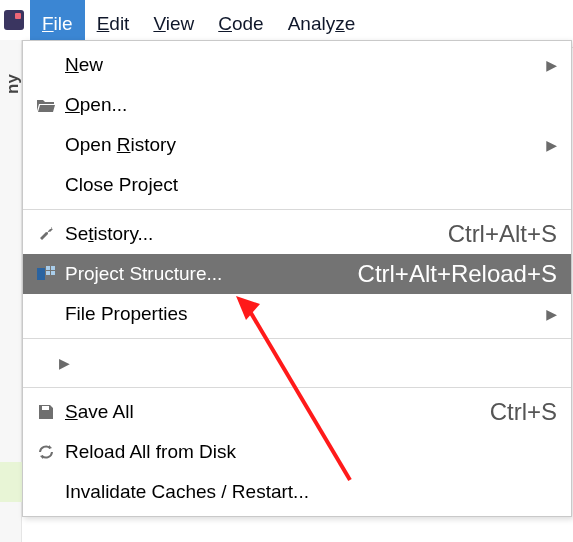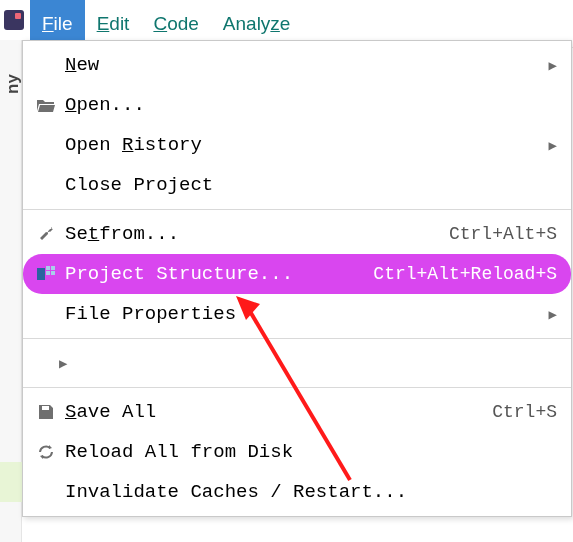--- a/index.html
+++ b/index.html
@@ -1,48 +1,51 @@
 <!DOCTYPE html>
 <html><head>
 <meta charset="utf-8">
 <style>
 * { margin:0; padding:0; box-sizing:border-box; }
 body { font-family:"Segoe UI",Arial,sans-serif; font-size:19px; background:#fff; width:573px; height:542px; overflow:hidden; position:relative; }
 .menubar { display:flex; align-items:stretch; height:48px; border-bottom:1px solid #e5e5e5; }
 .app-icon { width:20px; height:20px; background:#3a3560; margin:10px 6px 10px 4px; border-radius:3px; position:relative; flex-shrink:0; }
 .app-icon::after { content:""; position:absolute; right:3px; top:3px; width:6px; height:6px; background:#e67; border-radius:1px; }
-.menubar-item { padding:0 12px; display:flex; align-items:center; cursor:default; color:#0f766e; }
+.menubar-item { padding:0 12px; display:flex; align-items:center; cursor:default; color:#0f172a; }
 .menubar-item.active { background:#3b86d3; color:#fff; }
 .mn { text-decoration:underline; }
 .left-strip { position:absolute; left:0; top:40px; bottom:0; width:22px; background:#f7f7f7; border-right:1px solid #e5e5e5; }
 .left-strip .txt { transform:rotate(-90deg); transform-origin:left top; position:absolute; top:54px; left:3px; font-size:17px; color:#444; white-space:nowrap; font-weight:600; }
 .green { position:absolute; left:0; top:422px; width:22px; height:40px; background:#e8f5d6; }
-.dropdown { position:absolute; left:22px; top:40px; width:550px; background:#fff; border:1px solid #c9c9c9; box-shadow:2px 2px 6px rgba(0,0,0,.15); padding:4px 0;font-family:Liberation Mono, monospace; }
+.dropdown { position:absolute; left:22px; top:40px; width:550px; background:#fff; border:1px solid #c9c9c9; box-shadow:2px 2px 6px rgba(0,0,0,.15); padding:4px 0; }
 .row { display:flex; align-items:center; height:40px; padding:0 14px 0 10px; cursor:default; }
-.row.sel { background:#d946ef; color:#fff;border-radius:19px; }
+.row.sel { background:#737373; color:#fff; }
 .icon { width:26px; display:flex; justify-content:center; align-items:center; flex-shrink:0; color:#6f6f6f; }
 .row.sel .icon { color:#cfe3f6; }
 .label { flex:1; padding-left:6px; white-space:nowrap; }
-.shortcut { color:#555; font-size:18px; }
+.shortcut { color:#555; font-size:24px; }
 .row.sel .shortcut { color:#fff; }
 .sub { color:#6b6b6b; font-size:14px; }
 .sep { height:1px; background:#d9d9d9; margin:4px 0; }
 svg { display:block; }
 .arrow { position:absolute; pointer-events:none; }
 </style>
 </head>
 <body>
 
 <div class="menubar">
   <div class="app-icon"></div>
   <div class="menubar-item active">
       <span><span class="mn">F</span><span>ile</span></span>
     </div>
   <div class="menubar-item">
       <span><span class="mn">E</span><span>dit</span></span>
+    </div>
+  <div class="menubar-item">
+      <span><span class="mn">V</span><span>iew</span></span>
     </div>
   <div class="menubar-item">
       <span><span class="mn">C</span><span>ode</span></span>
     </div>
   <div class="menubar-item">
       <span><span>Analy</span><span class="mn">z</span><span>e</span></span>
     </div>
 </div>
 
 <div class="left-strip">
@@ -73,21 +76,21 @@
     <span class="icon"></span>
     <span class="label">Close Project</span>
   </div>
   <div class="sep"></div>
   <div class="row">
     <span class="icon">
         <svg width="18" height="18" viewBox="0 0 18 18">
           <path fill="#6f6f6f" d="M14 2a4 4 0 0 1-5 5L3 13l2 2 6-6a4 4 0 0 1 5-5l-3 3-1-1 3-3z"></path>
         </svg>
       </span>
-    <span class="label"><span>Se</span><span class="mn">t</span><span>from...</span></span>
+    <span class="label"><span>Se</span><span class="mn">t</span><span>istory...</span></span>
     <span class="shortcut">Ctrl+Alt+S</span>
   </div>
   <div class="row sel">
     <span class="icon">
         <svg width="18" height="16" viewBox="0 0 18 16">
           <rect fill="#2a63a0" x="0" y="2" width="8" height="12"></rect>
           <rect fill="#a9cdea" x="9" y="0" width="4" height="4"></rect>
           <rect fill="#a9cdea" x="14" y="0" width="4" height="4"></rect>
           <rect fill="#a9cdea" x="9" y="5" width="4" height="4"></rect>
           <rect fill="#a9cdea" x="14" y="5" width="4" height="4"></rect>

